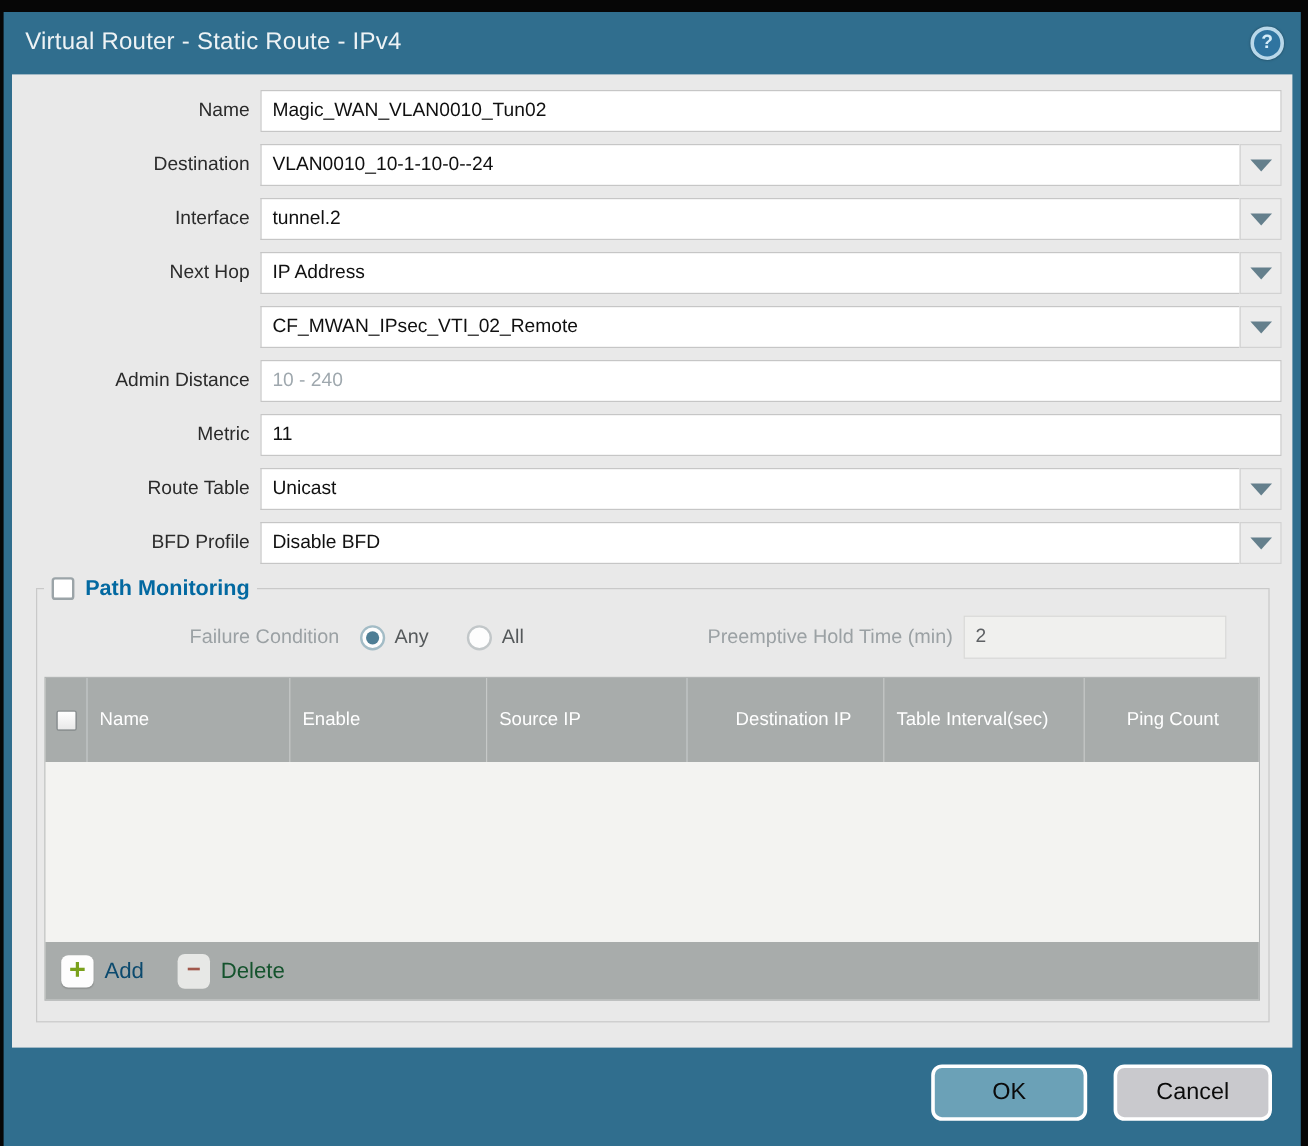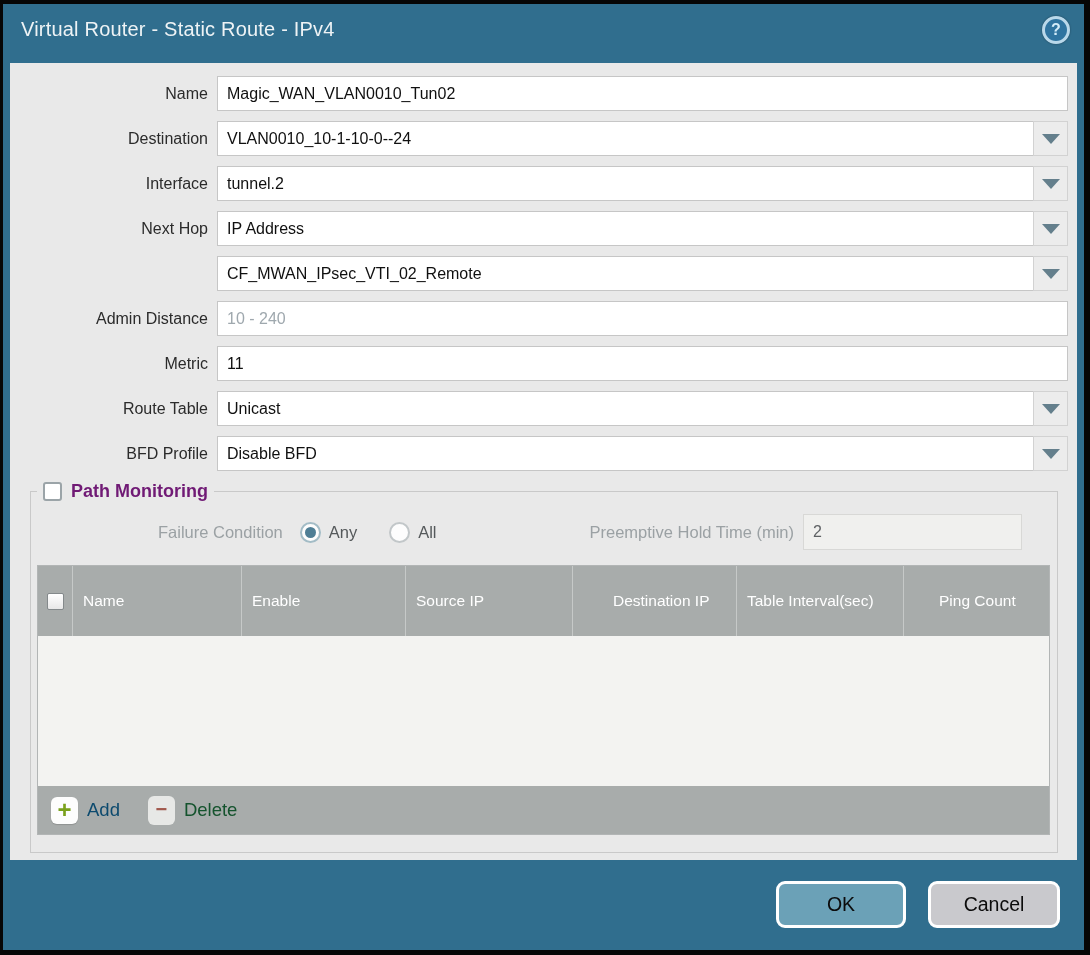--- a/index.html
+++ b/index.html
@@ -1,36 +1,36 @@
 <!DOCTYPE html>
 <html><head>
 <meta charset="utf-8">
 <style>
   html,body{margin:0;padding:0;}
   body{
     width:1090px;height:955px;background:#060606;position:relative;
     font-family:"Liberation Sans", sans-serif;overflow:hidden;
   }
   .frame{
-    position:absolute;left:3px;top:4px;width:1081px;height:946px;
+    position:absolute;left:3px;top:10px;width:1081px;height:946px;
     background:#306e8e;display:flex;flex-direction:column;
   }
   
   .titlebar{height:51px;display:flex;align-items:center;padding:0 14px 0 18px;flex-shrink:0;}
   .title{flex:1;color:#eef3f5;font-size:20px;letter-spacing:.2px;}
   .help{
     width:28px;height:28px;border-radius:50%;background:#2f74a0;
     border:3px solid #b9d8ea;box-sizing:border-box;
     color:#d3ecf9;font-size:16px;font-weight:bold;
     display:flex;align-items:center;justify-content:center;cursor:pointer;
     box-shadow:0 0 2px rgba(0,0,0,.4);
   }
   
   .content{
-    flex:1;margin:8px 7px;background:#e9e9e9;box-sizing:border-box;
+    flex:1;margin:1px 7px;background:#e9e9e9;box-sizing:border-box;
     padding:13px 9px 0 0;overflow:hidden;
   }
   .row{display:flex;align-items:center;margin-bottom:10px;}
   .row .lbl{
     width:198px;text-align:right;margin-right:9px;flex-shrink:0;
     color:#2b2b2b;font-size:16px;
   }
   .fieldwrap{flex:1;display:flex;}
   input.txt{
     flex:1;height:35px;box-sizing:border-box;border:1px solid #c6c6c6;
@@ -48,21 +48,21 @@
     width:0;height:0;border-left:9px solid transparent;border-right:9px solid transparent;
     border-top:10px solid #647f8c;
   }
   
   fieldset.pm{
     margin:4px 10px 0 20px;border:1px solid #c9c9c9;
     padding:2px 7px 17px 6px;
   }
   legend.pm-legend{
     display:flex;align-items:center;gap:9px;padding:0 6px;margin-left:0;
-    color:#701a75;font-weight:bold;font-size:18px;
+    color:#0369a1;font-weight:bold;font-size:18px;
   }
   .cbx{
     width:19px;height:19px;background:#fff;border:2px solid #9ba4a8;
     border-radius:3px;box-sizing:border-box;cursor:pointer;
   }
   .pm-row{display:flex;align-items:center;margin:10px 0 15px;}
   .pm-lbl{color:#9ba1a4;font-size:16.5px;}
   .fc-lbl{margin-left:121px;}
   .radio-group{display:flex;align-items:center;}
   .radio-opt{display:flex;align-items:center;margin-left:17px;cursor:pointer;}

